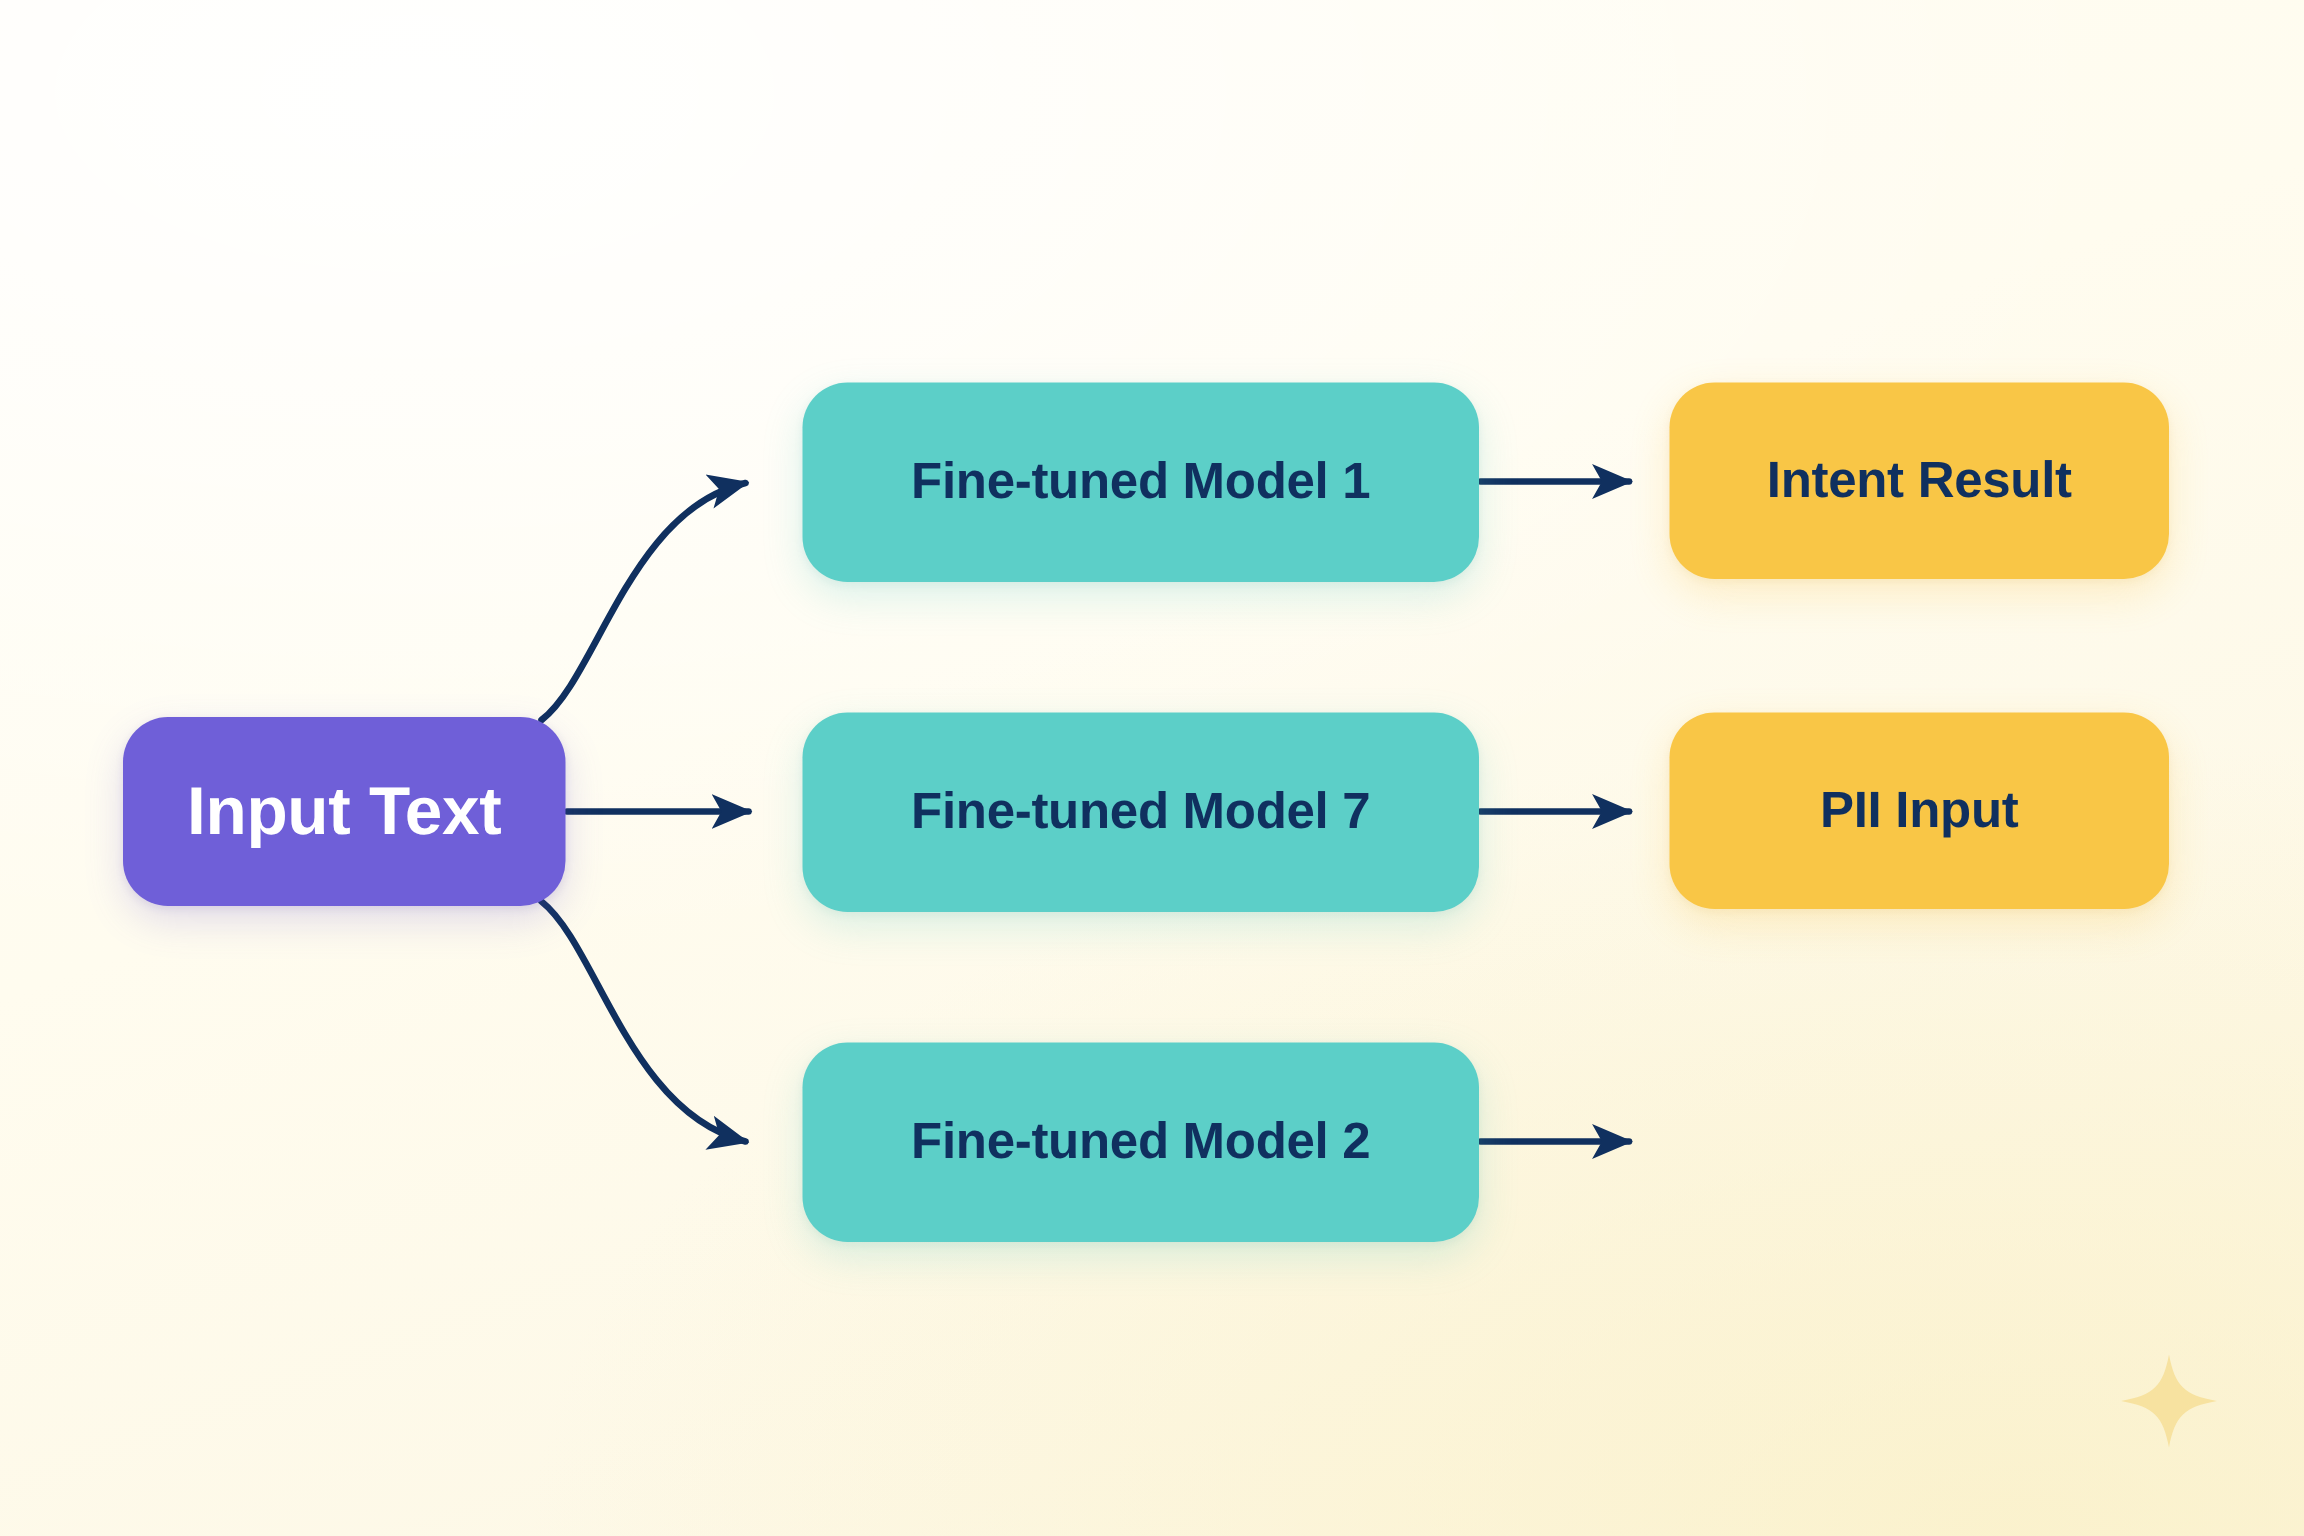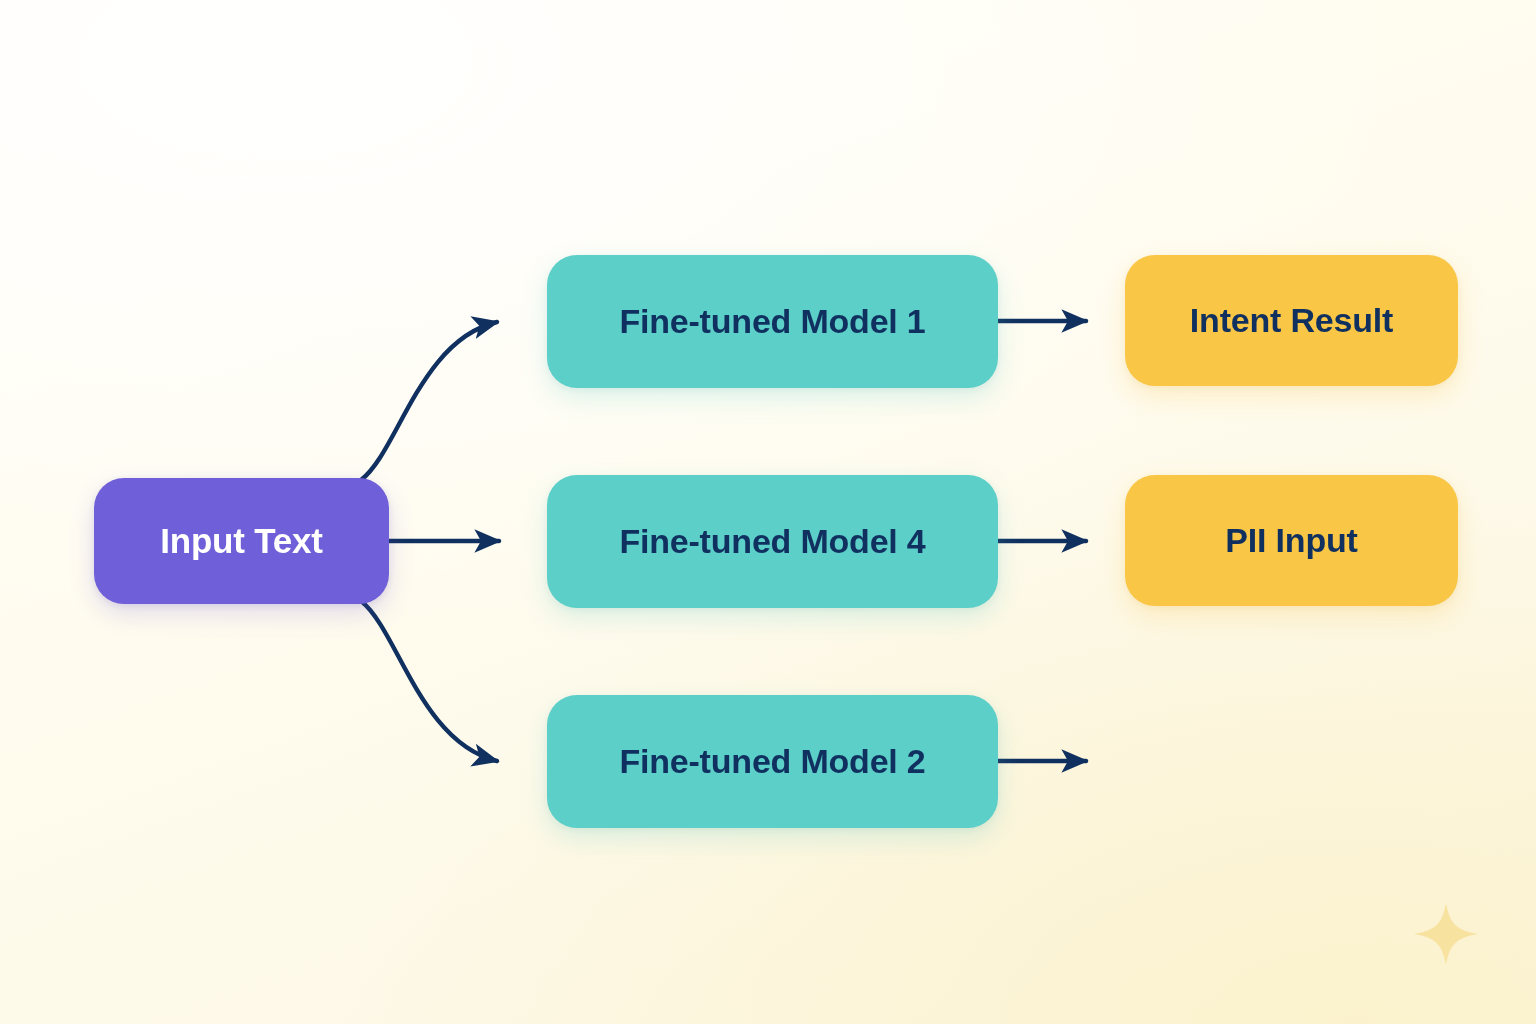--- a/index.html
+++ b/index.html
@@ -24,40 +24,39 @@
       linear-gradient(160deg, #fffdf5 0%, #fffcef 42%, #fdf8e6 78%, #fcf6e0 100%);
   }
   .node {
     position: absolute;
     display: flex;
     align-items: center;
     justify-content: center;
     box-sizing: border-box;
     text-align: center;
     letter-spacing: -0.2px;
-    margin-left: 12px;
   }
   .node-label {
     display: block;
     line-height: 1.1;
     white-space: nowrap;
   }
   
   .node-input {
     left: 82px;
     top: 478px;
     width: 295px;
     height: 126px;
     border-radius: 30px;
     background: #6f5fd8;
     box-shadow: 0 10px 26px rgba(111,95,216,0.20), 0 2px 6px rgba(60,40,140,0.10);
   }
   .node-input .node-label {
     color: #ffffff;
-    font-size: 35px;
+    font-size: 45px;
     font-weight: bold;
   }
   
   .node-model {
     left: 535px;
     width: 451px;
     height: 133px;
     border-radius: 30px;
     background: #5ccfc8;
     box-shadow: 0 10px 26px rgba(92,207,200,0.22), 0 2px 6px rgba(30,120,120,0.07);
@@ -128,21 +127,21 @@
   </svg>
 
   <div class="node node-input">
     <span class="node-label">Input Text</span>
   </div>
 
   <div class="node node-model row1">
     <span class="node-label">Fine-tuned Model 1</span>
   </div>
   <div class="node node-model row2">
-    <span class="node-label">Fine-tuned Model 4</span>
+    <span class="node-label">Fine-tuned Model 7</span>
   </div>
   <div class="node node-model row3">
     <span class="node-label">Fine-tuned Model 2</span>
   </div>
 
   <div class="node node-result row1">
     <span class="node-label">Intent Result</span>
   </div>
   <div class="node node-result row2">
     <span class="node-label">PII Input</span>

